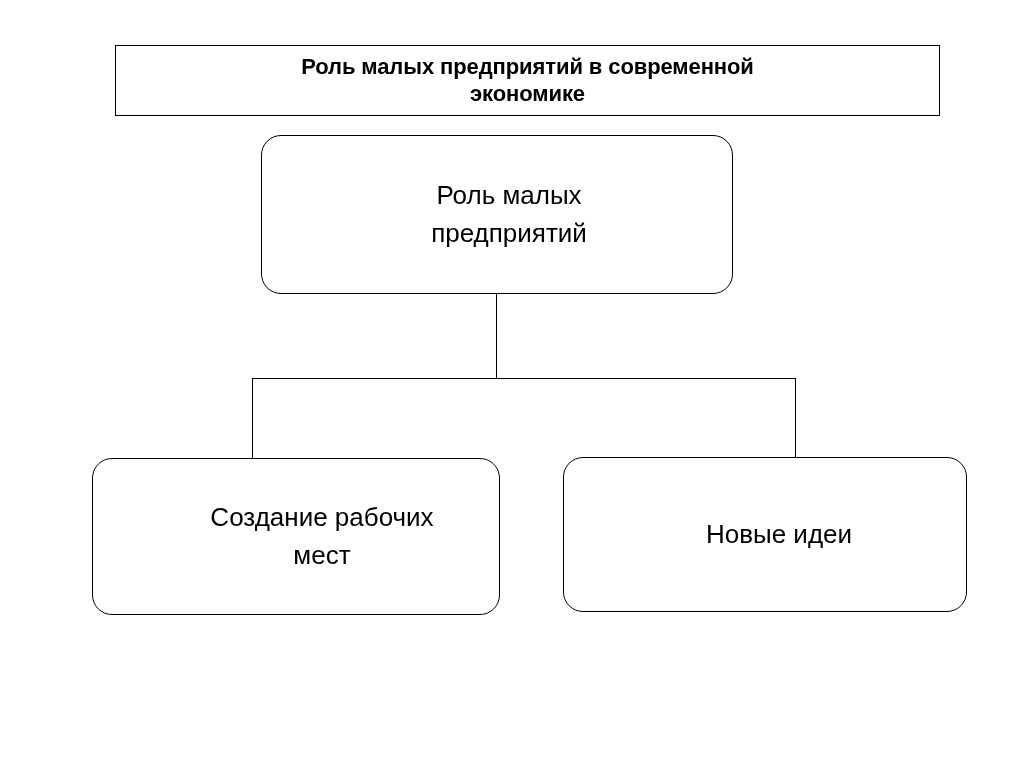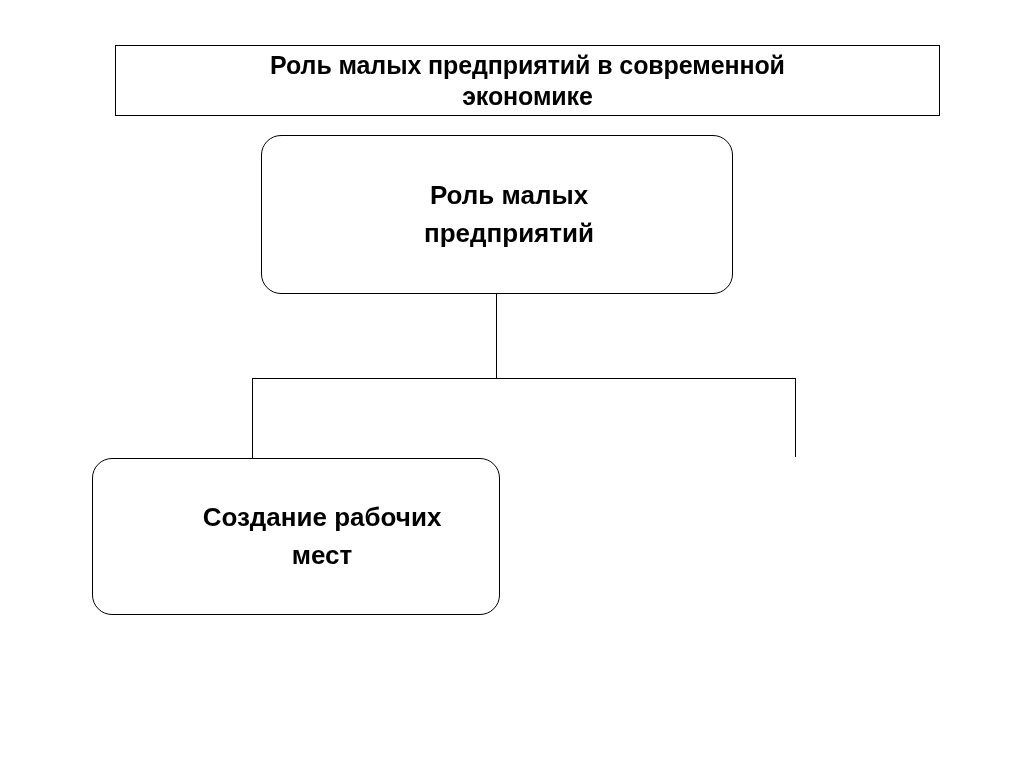--- a/index.html
+++ b/index.html
@@ -27,21 +27,21 @@
     width: 825px;
     height: 71px;
     box-sizing: border-box;
     border: 1.6px solid #000000;
     background: #ffffff;
     display: flex;
     align-items: center;
     justify-content: center;
   }
   .title-text {
-    font-size: 25px;
+    font-size: 22px;
     font-weight: bold;
     line-height: 1.22;
     text-align: center;
     letter-spacing: -0.1px;
     white-space: pre-line;
     padding: 0 8px;
   }
 
   
   .node {
@@ -49,21 +49,21 @@
     box-sizing: border-box;
     border: 1.7px solid #000000;
     background: #ffffff;
     border-radius: 20px;
     display: flex;
     align-items: center;
     justify-content: center;
   }
   .node-text {
     font-size: 26px;
-    font-weight: bold;
+    font-weight: normal;
     line-height: 1.45;
     text-align: center;
     white-space: pre-line;
     padding: 0 10px;
   }
 
   #node-root {
     left: 261px;
     top: 135px;
     width: 472px;
@@ -126,14 +126,17 @@
   <div class="connector v" id="conn-stem"></div>
   <div class="connector h" id="conn-bar"></div>
   <div class="connector v" id="conn-drop-left"></div>
   <div class="connector v" id="conn-drop-right"></div>
 
   <div class="node" id="node-jobs">
     <div class="node-text">Создание рабочих
 мест</div>
   </div>
 
+  <div class="node" id="node-ideas">
+    <div class="node-text">Новые идеи</div>
+  </div>
 
 </div>
 
 </body></html>

